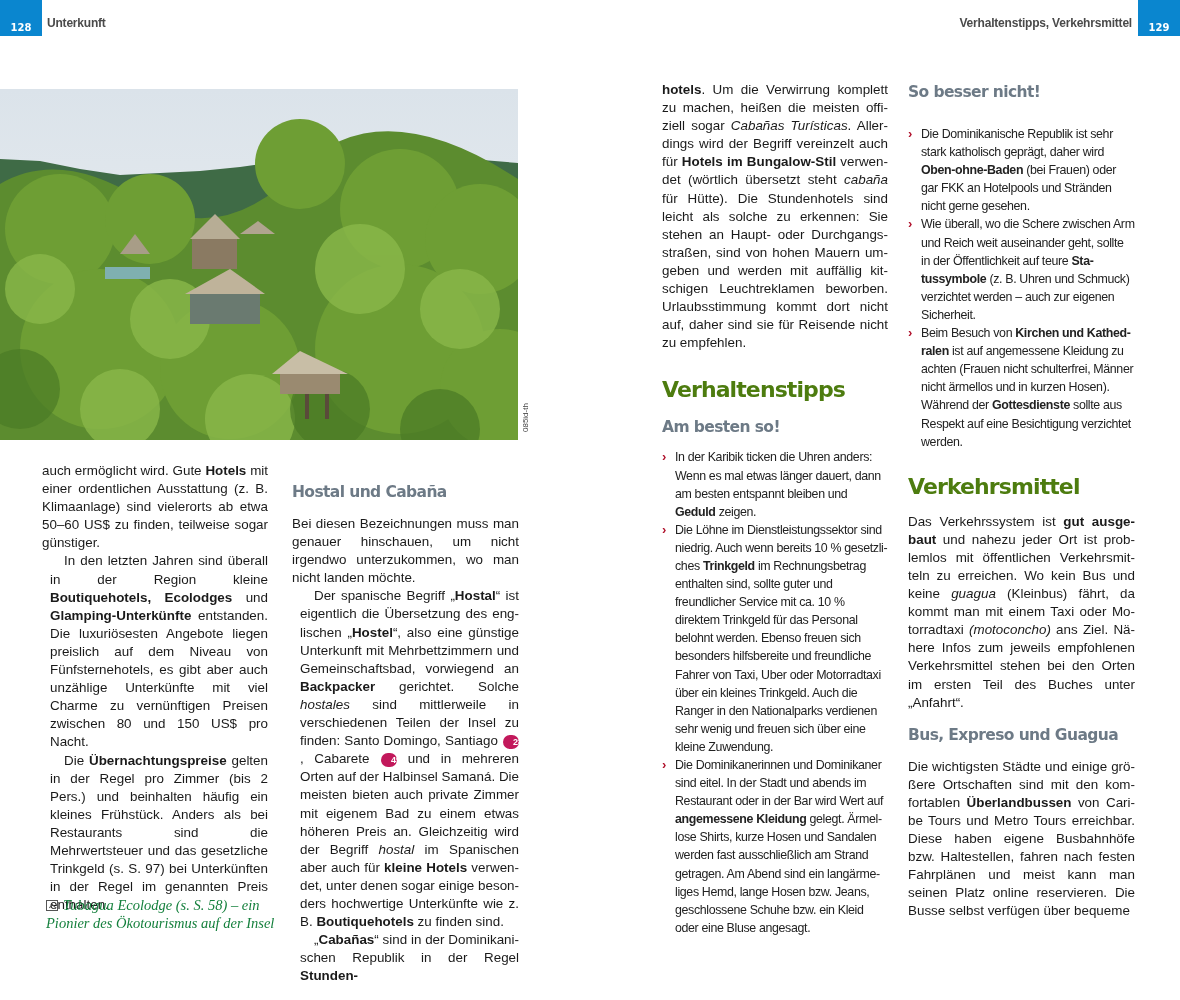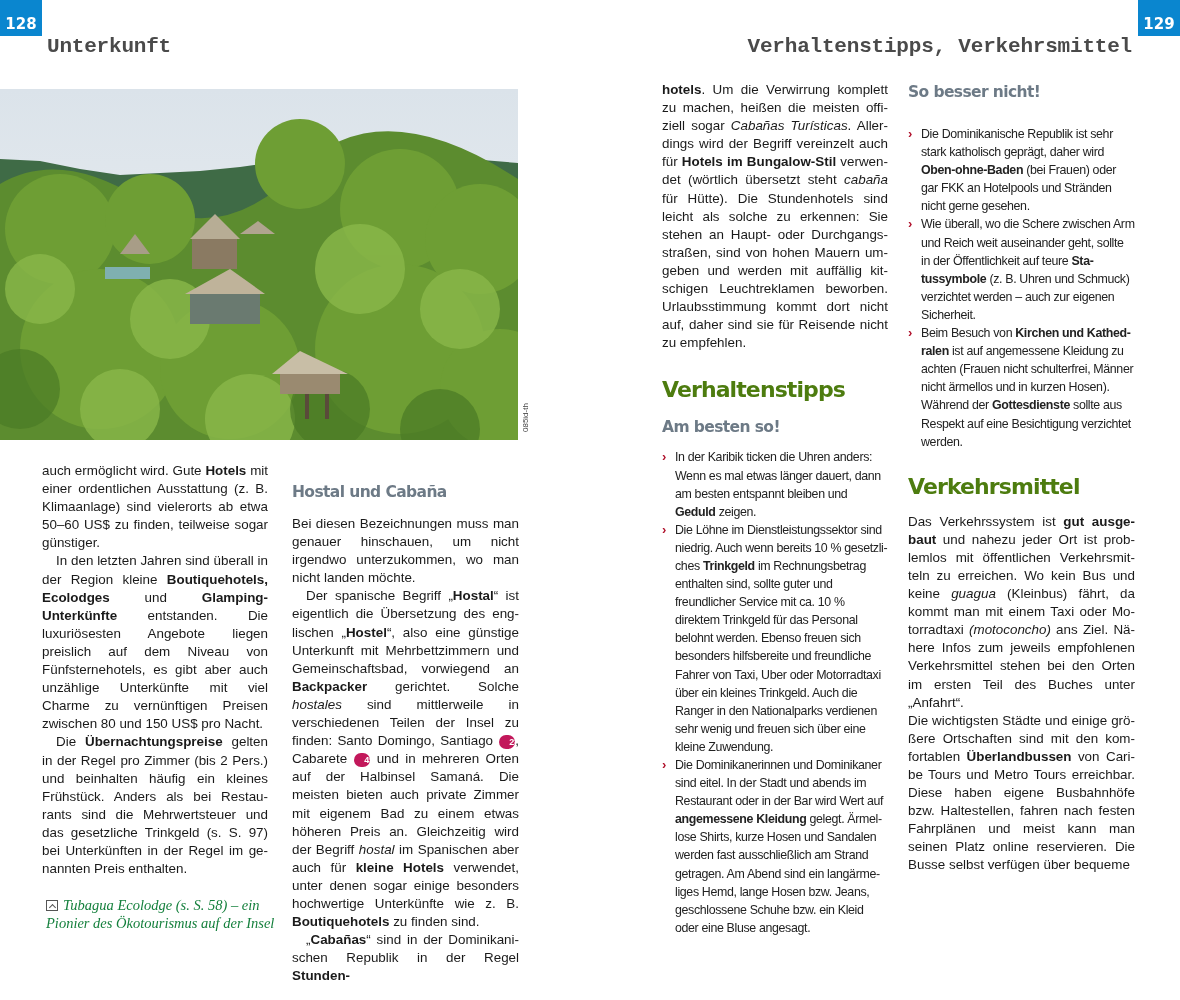--- a/index.html
+++ b/index.html
@@ -1,46 +1,46 @@
 <!DOCTYPE html>
 <html><head>
 <meta charset="utf-8">
 <style>
   * { box-sizing: border-box; margin: 0; padding: 0; }
   html, body { width: 1180px; height: 1000px; background: #ffffff; overflow: hidden; }
   body { position: relative; font-family: "Liberation Sans", sans-serif; color: #1a1a1a; }
 
   .page-num {
     position: absolute; top: 0; height: 36px; background: #0a86cf; color: #fff;
-    font-family: "DejaVu Sans", sans-serif; font-size: 15px; font-weight: bold;
+    font-family: "DejaVu Sans", sans-serif; font-size: 10px; font-weight: bold;
     display: flex; align-items: flex-end; justify-content: center; padding-bottom: 3px;
   }
   .page-num.left { left: 0; width: 42px; }
   .page-num.right { right: 0; width: 42px; text-align: center; }
   .running-head {
-    position: absolute; top: 16px; font-family: Liberation Mono, monospace;
-    font-size: 21px; color: #4a4a4a; font-weight: 600; letter-spacing: -0.2px; margin-top: 19px;
+    position: absolute; top: 16px; font-family: Liberation Sans, sans-serif;
+    font-size: 12px; color: #4a4a4a; font-weight: 600; letter-spacing: -0.2px;
   }
   .running-head.left { left: 47px; }
   .running-head.right { right: 48px; }
 
   .photo {
     position: absolute; left: 0; top: 89px; width: 518px; height: 351px; overflow: hidden;
     background: linear-gradient(180deg, #dfe6ec 0%, #e8edf1 18%, #b9c9b0 28%, #5f8a3a 40%, #6f9a36 60%, #4f7d2a 100%);
   }
   .photo svg { display: block; }
   .photo-credit {
     position: absolute; left: 518px; top: 395px; width: 14px; height: 45px;
     font-size: 8px; color: #444; writing-mode: vertical-rl; transform: rotate(180deg);
     display: flex; align-items: center; justify-content: center;
   }
 
   .col { position: absolute; font-size: 13.4px; line-height: 18.1px; text-align: justify; hyphens: manual; }
   .col p { margin: 0; }
-  .col p.indent { text-indent: 14px; }
+  .col p.indent { text-indent: 14px; margin-left: 8px; }
   .col b { font-weight: bold; }
   .col i { font-style: italic; }
 
   .h-sub {
     font-family: "DejaVu Sans", sans-serif; font-weight: bold; color: #6d7a86;
     font-size: 15.5px; letter-spacing: -0.6px; line-height: 22px;
   }
   .h-main {
     font-family: "DejaVu Sans", sans-serif; font-weight: bold; color: #4d7c0f;
     font-size: 22px; letter-spacing: -0.9px; line-height: 28px;
@@ -163,14 +163,15 @@
 
 <div class="col" style="left:908px; top:81px; width:227px;">
   <div class="h-sub" style="margin-bottom:22px;">So besser nicht!</div>
   <ul class="tips">
     <li><span class="arrow">›</span><span>Die Dominikanische Republik ist sehr stark katholisch geprägt, daher wird <b>Oben-ohne-Baden</b> (bei Frauen) oder gar FKK an Hotelpools und Stränden nicht gerne gesehen.</span></li>
     <li><span class="arrow">›</span><span>Wie überall, wo die Schere zwischen Arm und Reich weit auseinander geht, sollte in der Öffentlichkeit auf teure <b>Sta­tussymbole</b> (z. B. Uhren und Schmuck) verzichtet werden – auch zur eigenen Sicherheit.</span></li>
     <li><span class="arrow">›</span><span>Beim Besuch von <b>Kirchen und Kathed­ralen</b> ist auf angemessene Kleidung zu achten (Frauen nicht schulterfrei, Män­ner nicht ärmellos und in kurzen Hosen). Während der <b>Gottesdienste</b> sollte aus Respekt auf eine Besichtigung verzichtet werden.</span></li>
   </ul>
   <div class="h-main" style="margin-top:22px; margin-bottom:12px;">Verkehrsmittel</div>
   <p>Das Verkehrssystem ist <b>gut ausge­baut</b> und nahezu jeder Ort ist prob­lemlos mit öffentlichen Verkehrsmit­teln zu erreichen. Wo kein Bus und keine <i>guagua</i> (Kleinbus) fährt, da kommt man mit einem Taxi oder Mo­torradtaxi <i>(motoconcho)</i> ans Ziel. Nä­here Infos zum jeweils empfohlenen Verkehrsmittel stehen bei den Or­ten im ersten Teil des Buches unter „Anfahrt“.</p>
+  <div class="h-sub" style="margin-top:12px; margin-bottom:12px;">Bus, Expreso und Guagua</div>
   <p>Die wichtigsten Städte und einige grö­ßere Ortschaften sind mit den kom­fortablen <b>Überlandbussen</b> von Cari­be Tours und Metro Tours erreichbar. Diese haben eigene Busbahnhöfe bzw. Haltestellen, fahren nach fes­ten Fahrplänen und meist kann man seinen Platz online reservieren. Die Busse selbst verfügen über bequeme</p>
 </div>
 
 </body></html>

